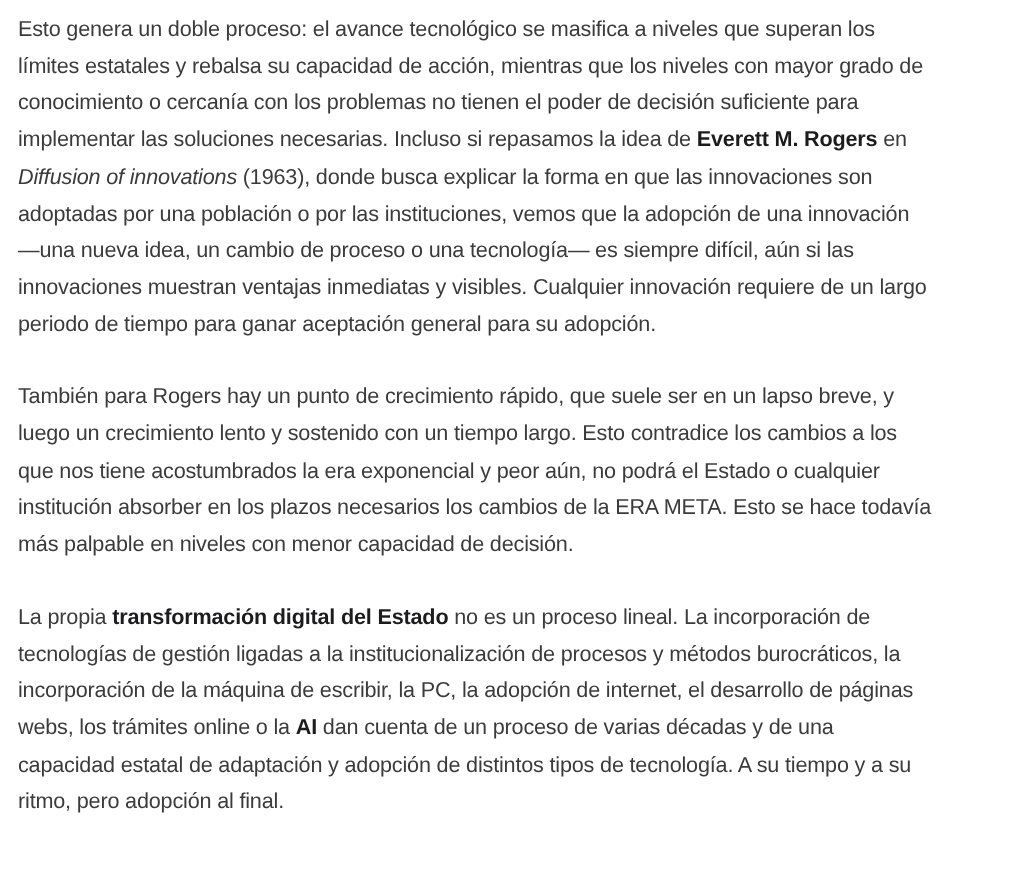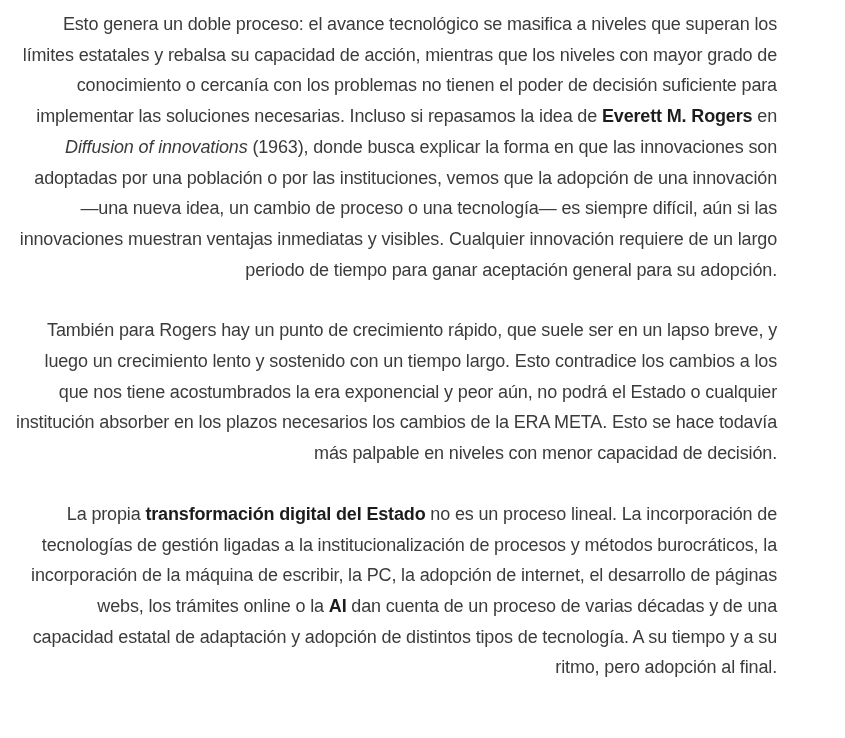--- a/index.html
+++ b/index.html
@@ -16,21 +16,20 @@
     height: 738px;
     overflow: hidden;
     font-family: "Liberation Sans", "DejaVu Sans", sans-serif;
   }
   .article-body {
     padding: 9px 68px 0 15px;
     color: var(--text-color);
     font-size: 18px;
     line-height: 30.7px;
     letter-spacing: -0.15px;
-    text-align: right;
   }
   .para {
     margin-bottom: 30px;
   }
   .seg-regular {
     font-weight: 400;
     font-style: normal;
   }
   .seg-bold {
     font-weight: 700;

